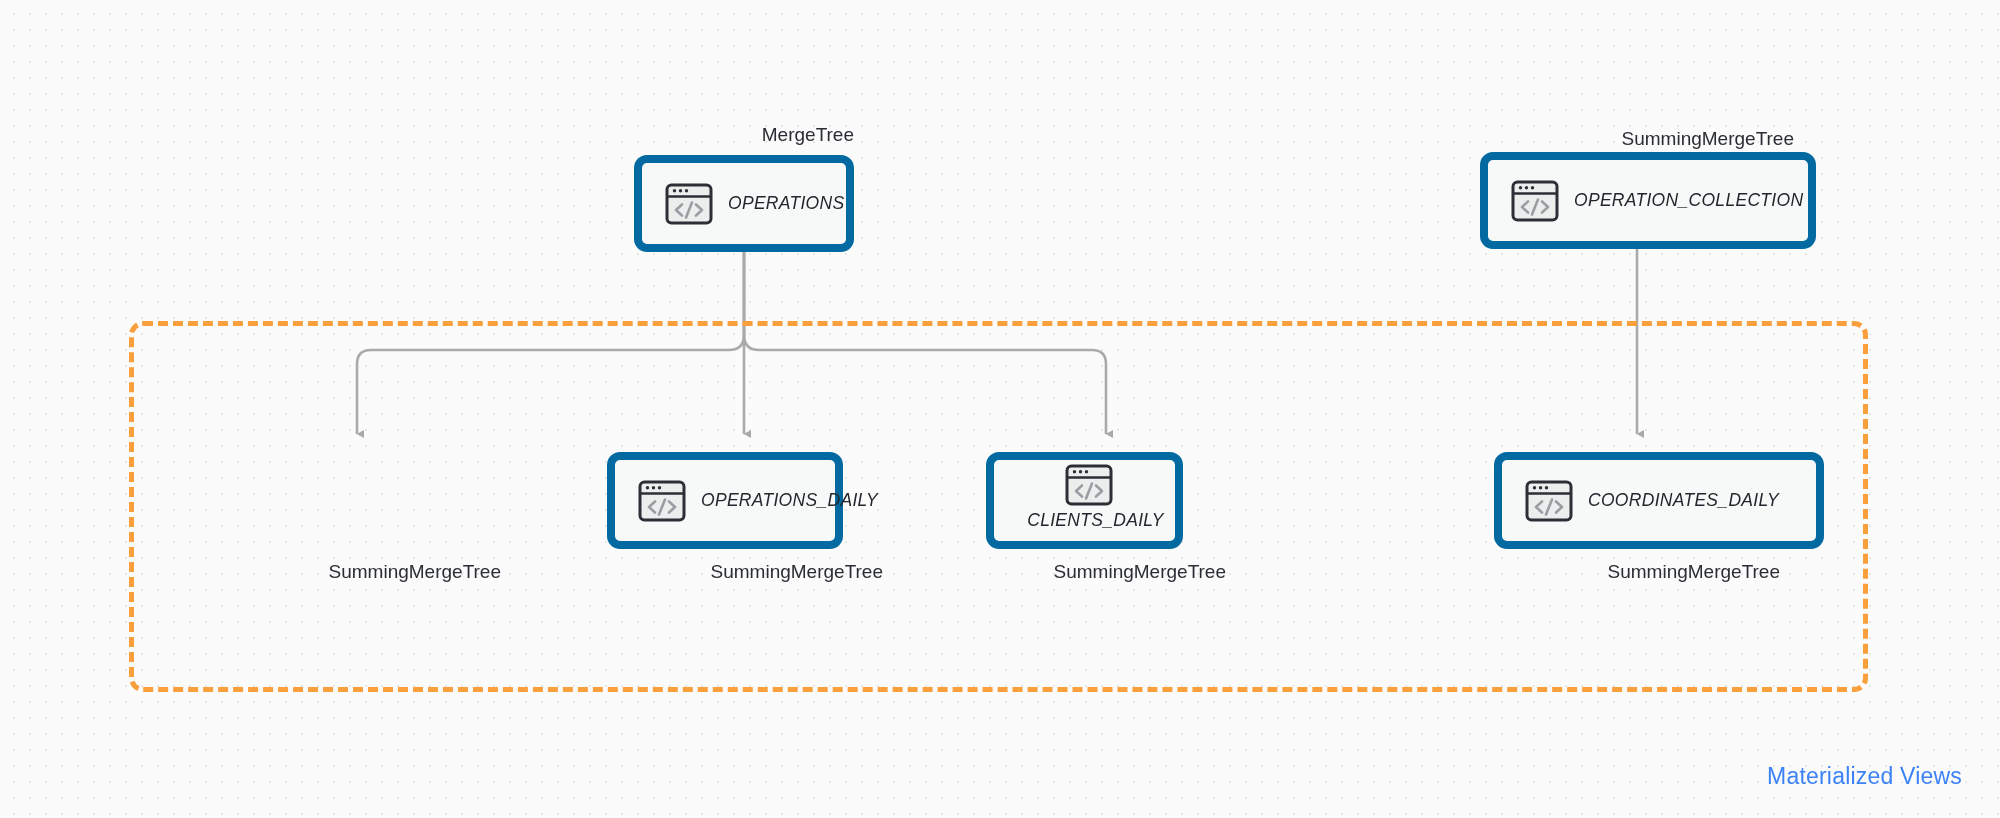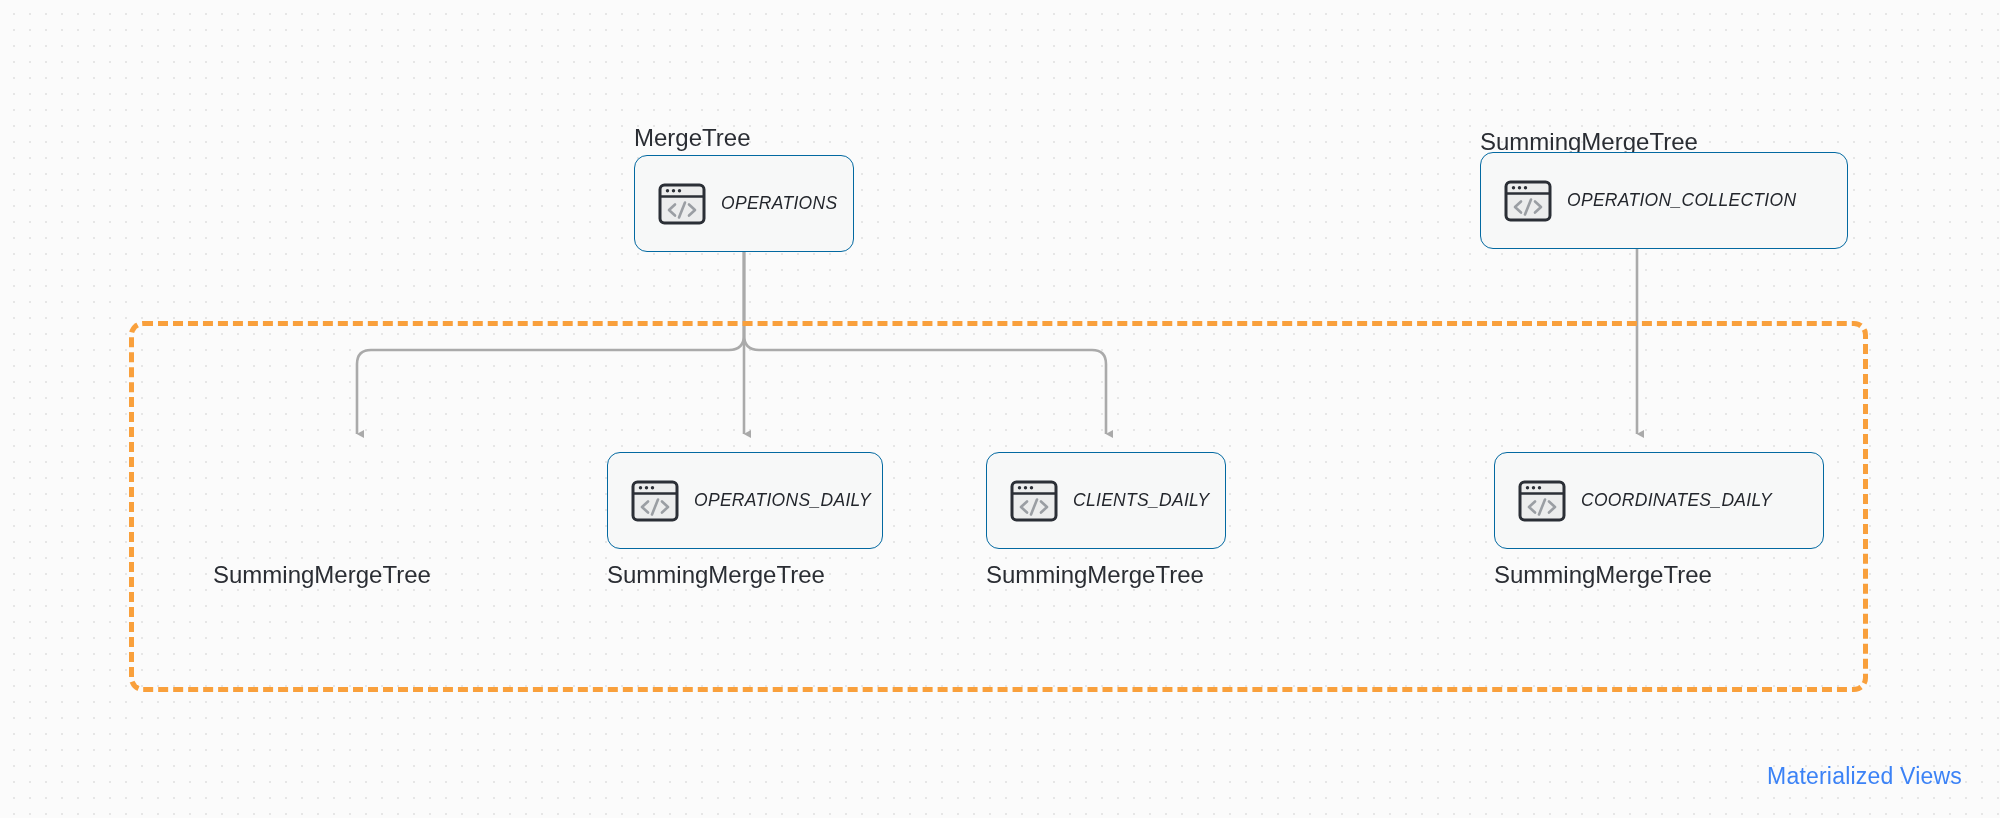--- a/index.html
+++ b/index.html
@@ -58,21 +58,21 @@
     letter-spacing: 0.2px;
     white-space: nowrap;
     z-index: 3;
   }
 
   
   .node {
     position: absolute;
     height: 97px;
     background: #f7f8f8;
-    border: 1px solid #0369a1;
+    border: 8px solid #0369a1;
     border-radius: 13px;
     display: flex;
     align-items: center;
     padding-left: 22px;
     z-index: 4;
   }
 
   .node-icon {
     flex: 0 0 auto;
     width: 50px;
@@ -84,33 +84,33 @@
     font-size: 17.5px;
     font-style: italic;
     color: #23262c;
     letter-spacing: 0.3px;
     white-space: nowrap;
   }
 
   
   .engine-caption {
     position: absolute;
-    font-size: 24px;
+    font-size: 19px;
     color: #2a2d33;
     white-space: nowrap;
-    text-align: left;
+    text-align: right;
     z-index: 4;
   }
 
   
   #node-operations            { left: 634px;  top: 155px; width: 220px; }
-  #node-operation-collection  { left: 1480px; top: 152px; width: 368px; }
+  #node-operation-collection  { left: 1480px; top: 152px; width: 336px; }
   #node-operations-hourly     { left: 213px;  top: 452px; width: 288px; }
-  #node-operations-daily      { left: 607px;  top: 452px; width: 276px; }
-  #node-clients-daily         { left: 986px;  top: 452px; width: 240px; }
+  #node-operations-daily      { left: 607px;  top: 452px; width: 236px; }
+  #node-clients-daily         { left: 986px;  top: 452px; width: 197px; flex-direction: column; }
   #node-coordinates-daily     { left: 1494px; top: 452px; width: 330px; }
 
   #cap-operations            { left: 634px;  top: 124px; width: 220px; }
   #cap-operation-collection  { left: 1480px; top: 128px; width: 314px; }
   #cap-operations-hourly     { left: 213px;  top: 561px; width: 288px; }
   #cap-operations-daily      { left: 607px;  top: 561px; width: 276px; }
   #cap-clients-daily         { left: 986px;  top: 561px; width: 240px; }
   #cap-coordinates-daily     { left: 1494px; top: 561px; width: 286px; }
 </style>
 </head>

